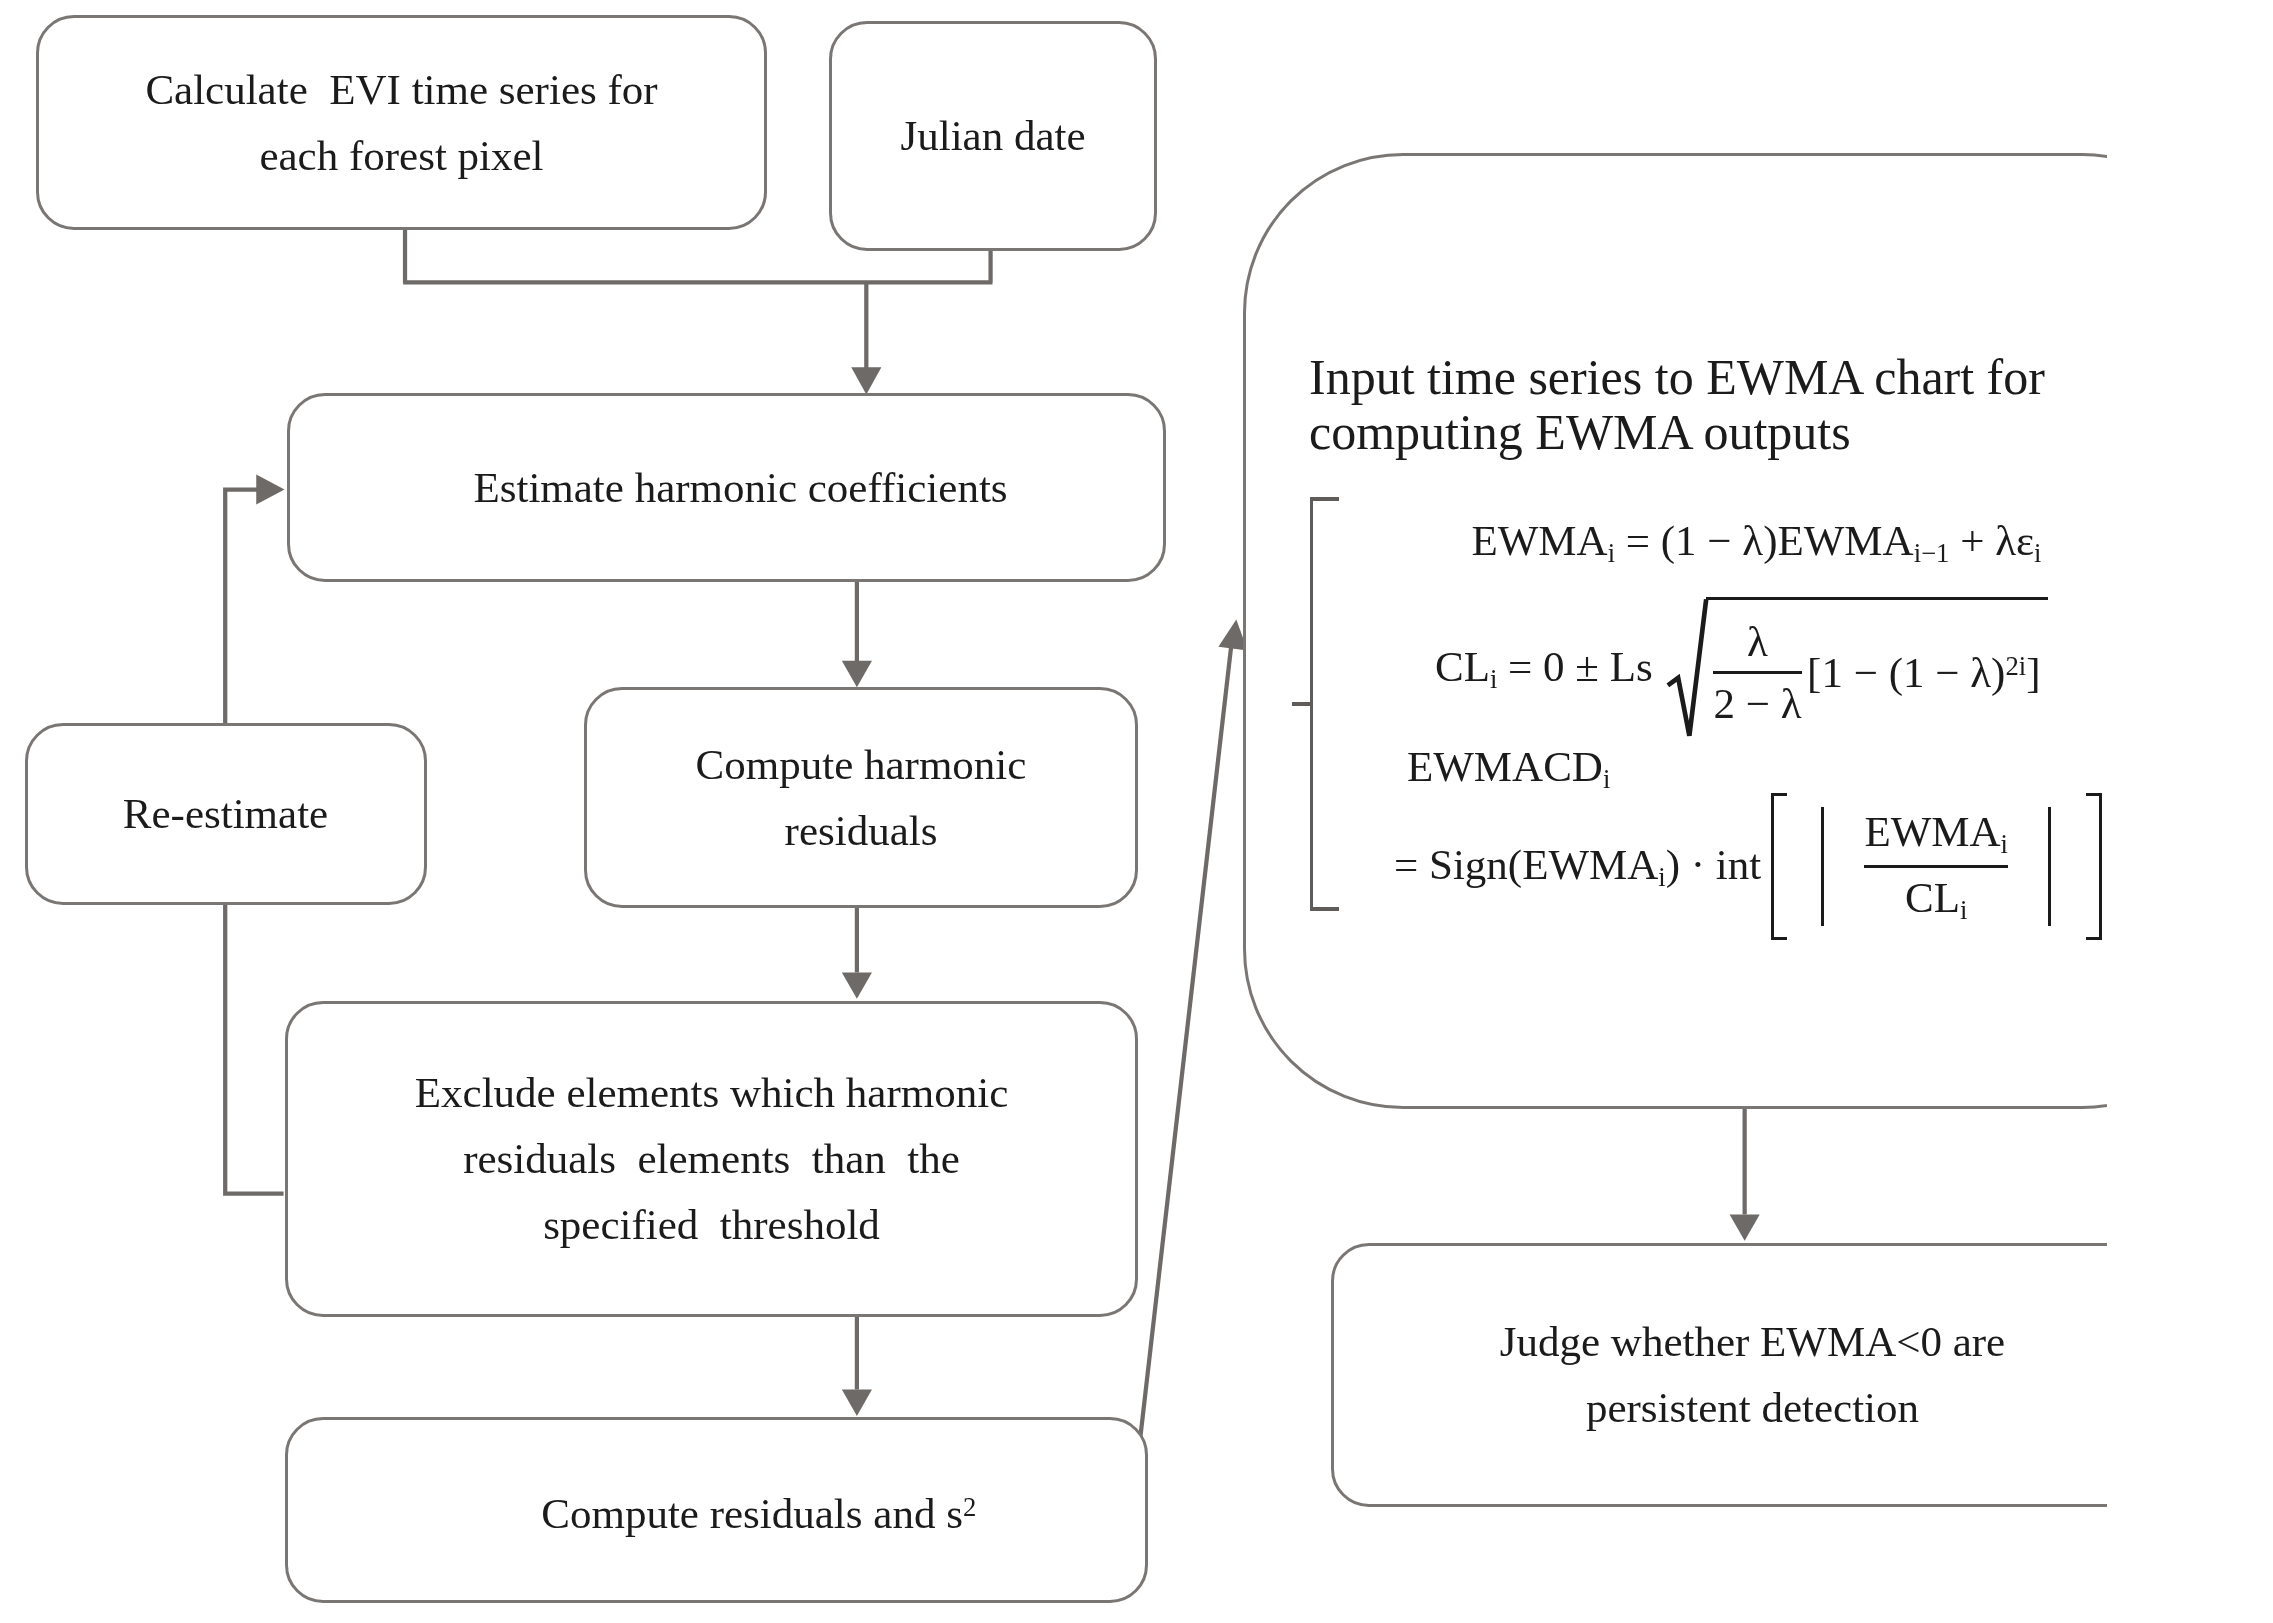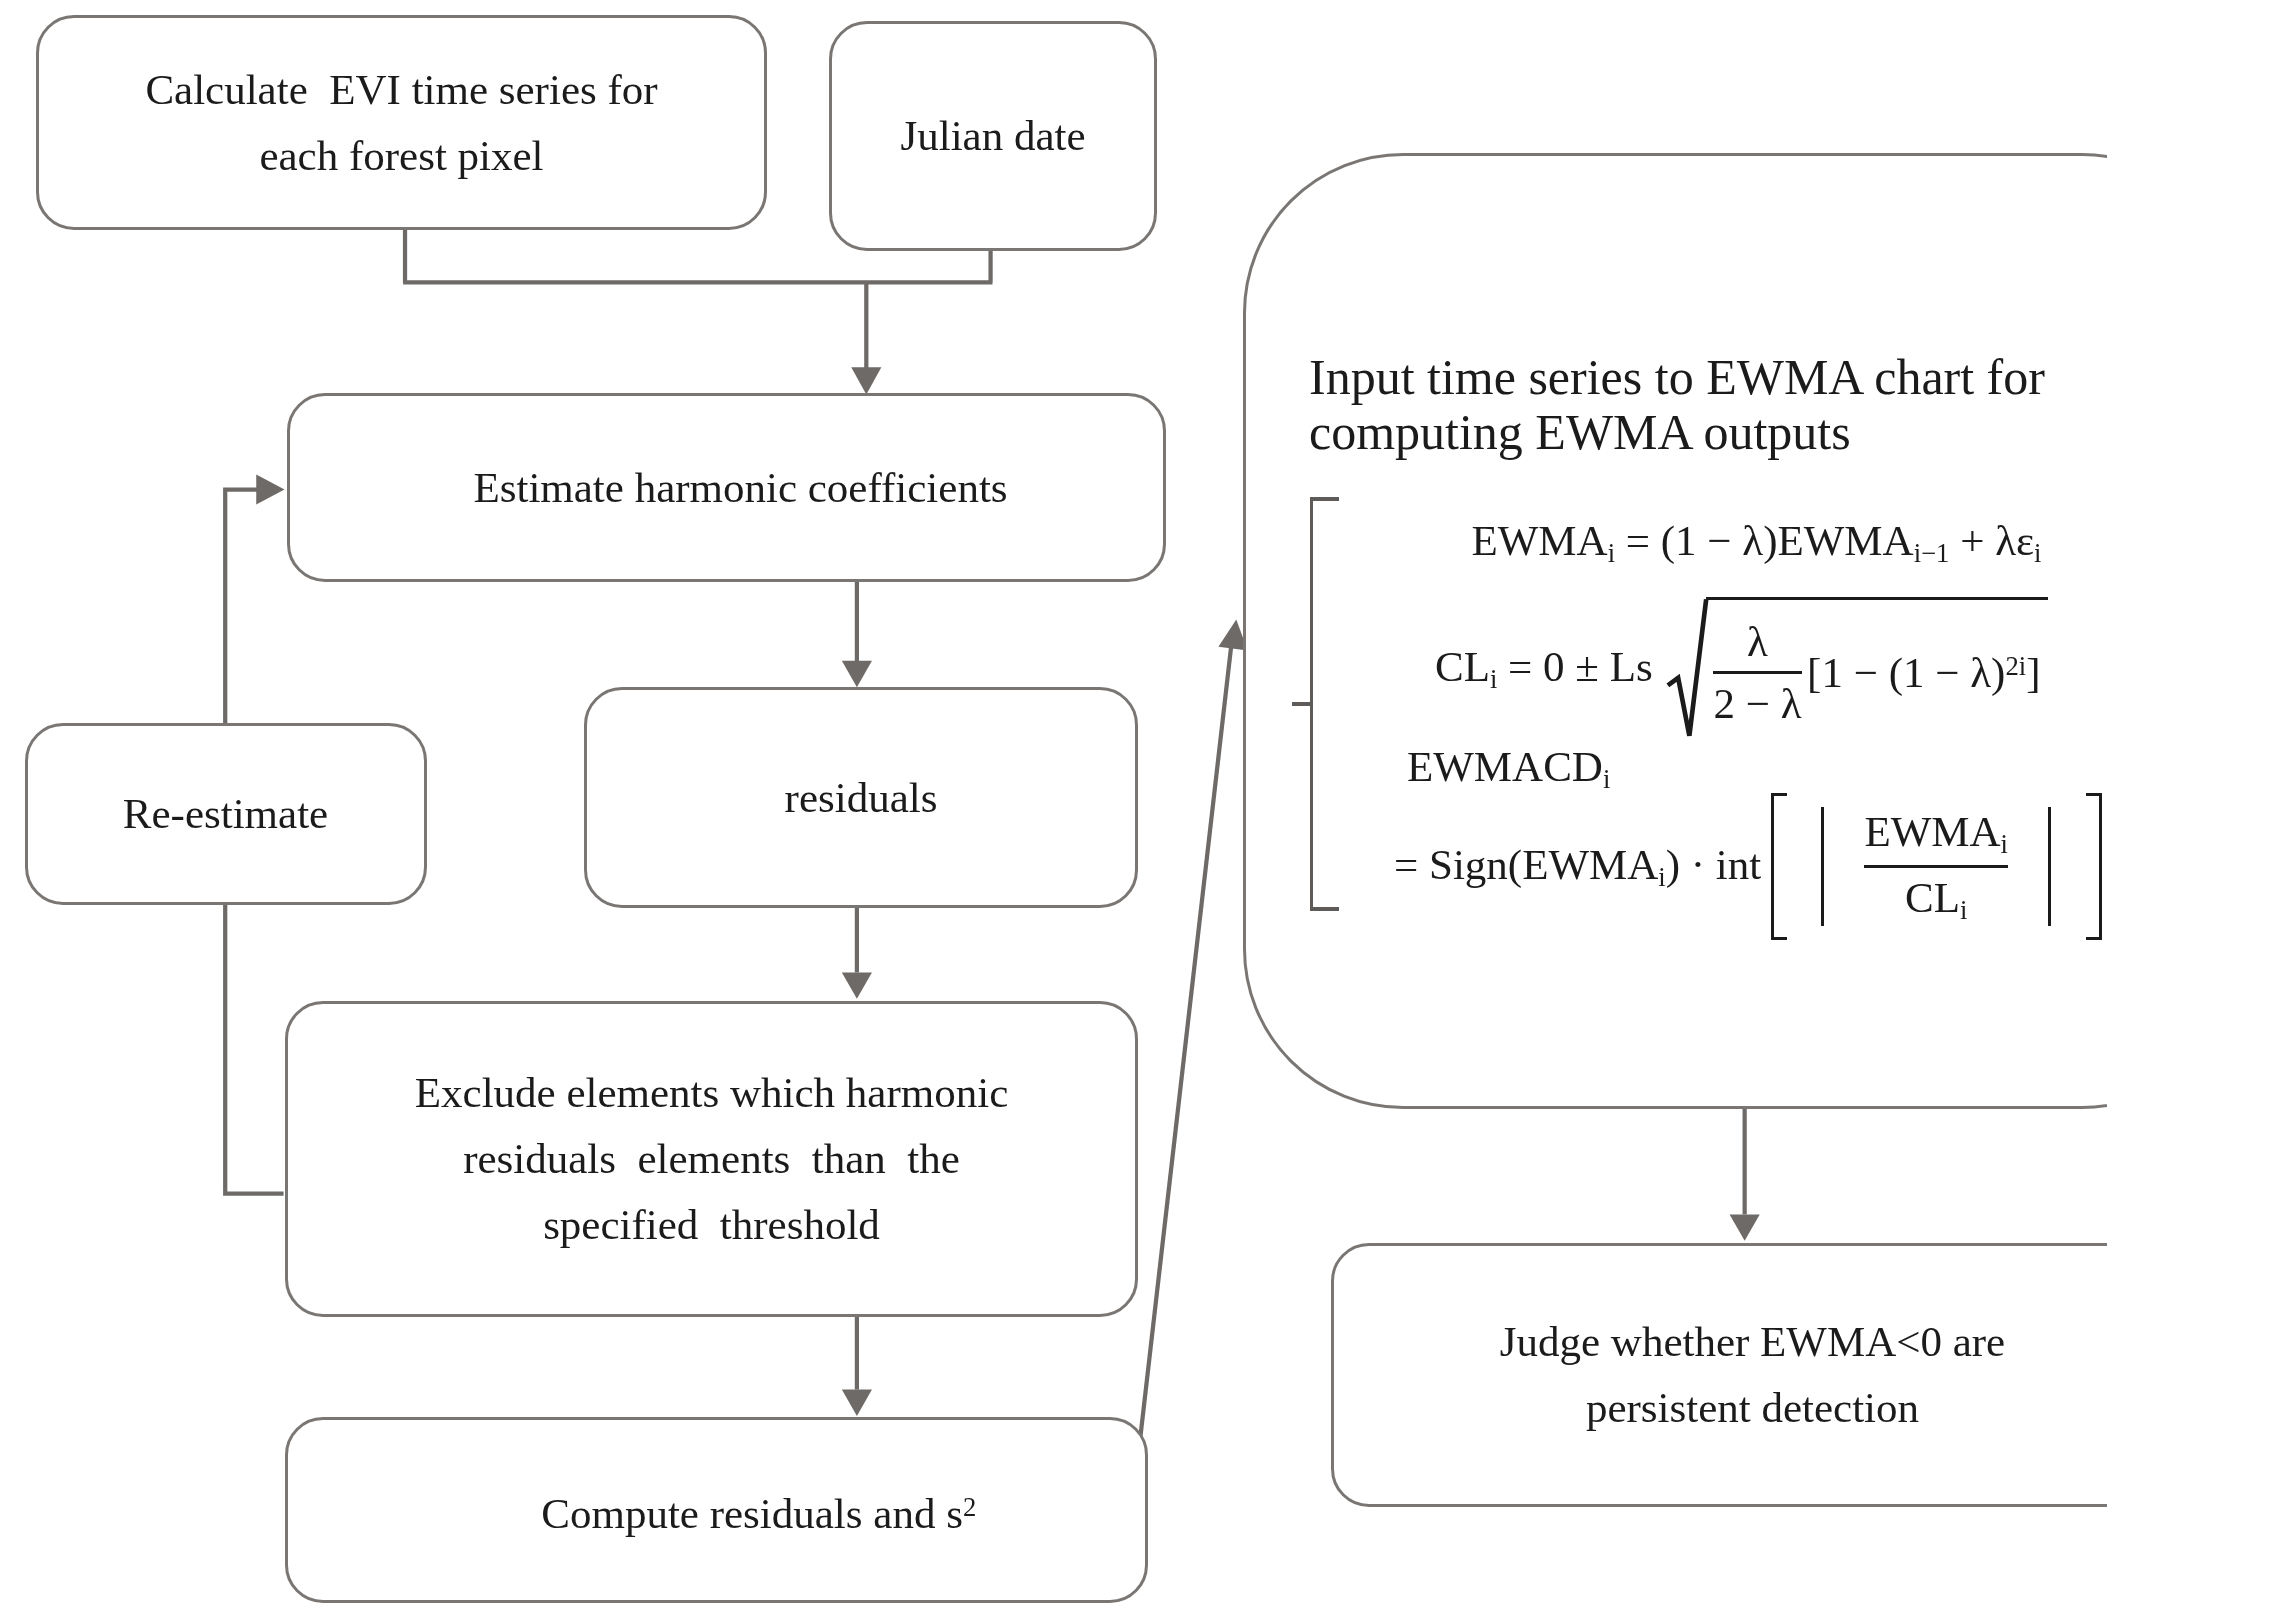--- a/index.html
+++ b/index.html
@@ -102,20 +102,21 @@
 
   <div class="box" style="left:829px;top:21px;width:322px;height:224px;">
     <div class="ln">Julian date</div>
   </div>
 
   <div class="box" style="left:287px;top:393px;width:845px;height:183px;padding-left:28px;">
     <div class="ln">Estimate harmonic coefficients</div>
   </div>
 
   <div class="box" style="left:584px;top:687px;width:548px;height:215px;">
+    <div class="ln">Compute harmonic</div>
     <div class="ln">residuals</div>
   </div>
 
   <div class="box" style="left:24.5px;top:723px;width:396px;height:176px;">
     <div class="ln">Re-estimate</div>
   </div>
 
   <div class="box" style="left:285px;top:1001px;width:847px;height:310px;font-family:Liberation Serif, serif;">
     <div class="ln">Exclude elements which harmonic</div>
     <div class="ln">residuals  elements  than  the</div>

